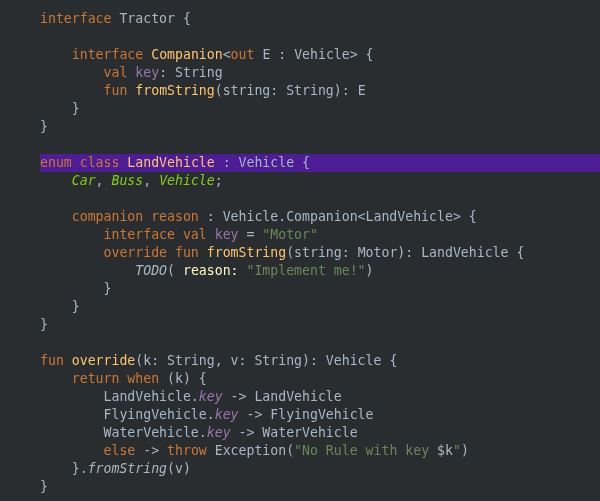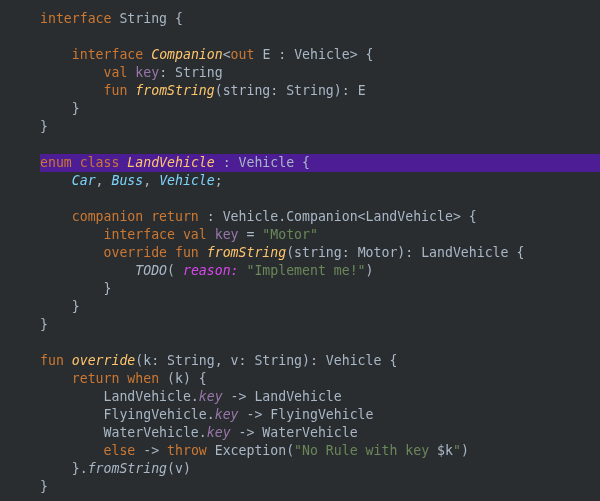--- a/index.html
+++ b/index.html
@@ -13,49 +13,49 @@
   pre.code {
     margin: 0;
     padding: 10px 0 10px 40px;
     font-family: "Menlo", "Consolas", "DejaVu Sans Mono", monospace;
     font-size: 13.2px;
     line-height: 18px;
     color: #a9b7c6;
     white-space: pre;
   }
   .kw  { color: #cc7832; }           
-  .def { color: #ffc66d; font-style: italic; }           
+  .def { color: #ffc66d; }           
   .typ { color: #a9b7c6; }           
-  .enumc { color: #7dd3fc; font-style: italic; }
+  .enumc { color: #84cc16; font-style: italic; }
   .str { color: #6a8759; }           
-  .hint{ color: #d946ef; font-style: italic; }
+  .hint{ color: #fef9c3; }
   .prop{ color: #9876aa; font-style: italic; } 
   .mem { color: #9876aa; }           
   .ital{ font-style: italic; }        
   .hlrow {
     display: inline-block;
     width: 100%;
     background: #4c1d95;
   }
 </style>
 </head>
 <body>
 
-<pre class="code"><span><span class="kw">interface</span> <span class="typ">String {</span></span>
+<pre class="code"><span><span class="kw">interface</span> <span class="typ">Tractor {</span></span>
 <span><span></span></span>
 <span>    <span class="kw">interface</span> <span class="def">Companion</span><span class="typ">&lt;</span><span class="kw">out</span><span class="typ"> E : Vehicle&gt; {</span></span>
 <span>        <span class="kw">val</span> <span class="mem">key</span><span class="typ">: String</span></span>
 <span>        <span class="kw">fun</span> <span class="def">fromString</span><span class="typ">(string: String): E</span></span>
 <span>    <span>}</span></span>
 <span><span>}</span></span>
 <span><span></span></span>
 <span class="hlrow"><span class="kw">enum class</span> <span class="def">LandVehicle</span><span class="typ"> : Vehicle {</span></span>
 <span>    <span class="enumc">Car</span><span>, </span><span class="enumc">Buss</span><span>, </span><span class="enumc">Vehicle</span><span>;</span></span>
 <span><span></span></span>
-<span>    <span class="kw">companion return</span><span class="typ"> : Vehicle.Companion&lt;LandVehicle&gt; {</span></span>
+<span>    <span class="kw">companion reason</span><span class="typ"> : Vehicle.Companion&lt;LandVehicle&gt; {</span></span>
 <span>        <span class="kw">interface val</span> <span class="mem">key</span><span> = </span><span class="str">"Motor"</span></span>
 <span>        <span class="kw">override fun</span> <span class="def">fromString</span><span class="typ">(string: Motor): LandVehicle {</span></span>
 <span>            <span class="ital"><span class="typ">TODO</span></span><span>(</span><span class="hint"> reason: </span><span class="str">"Implement me!"</span><span>)</span></span>
 <span>        <span>}</span></span>
 <span>    <span>}</span></span>
 <span><span>}</span></span>
 <span><span></span></span>
 <span><span class="kw">fun</span> <span class="def">override</span><span class="typ">(k: String, v: String): Vehicle {</span></span>
 <span>    <span class="kw">return when</span><span class="typ"> (k) {</span></span>
 <span>        <span class="typ">LandVehicle.</span><span class="prop">key</span><span class="typ"> -&gt; LandVehicle</span></span>

